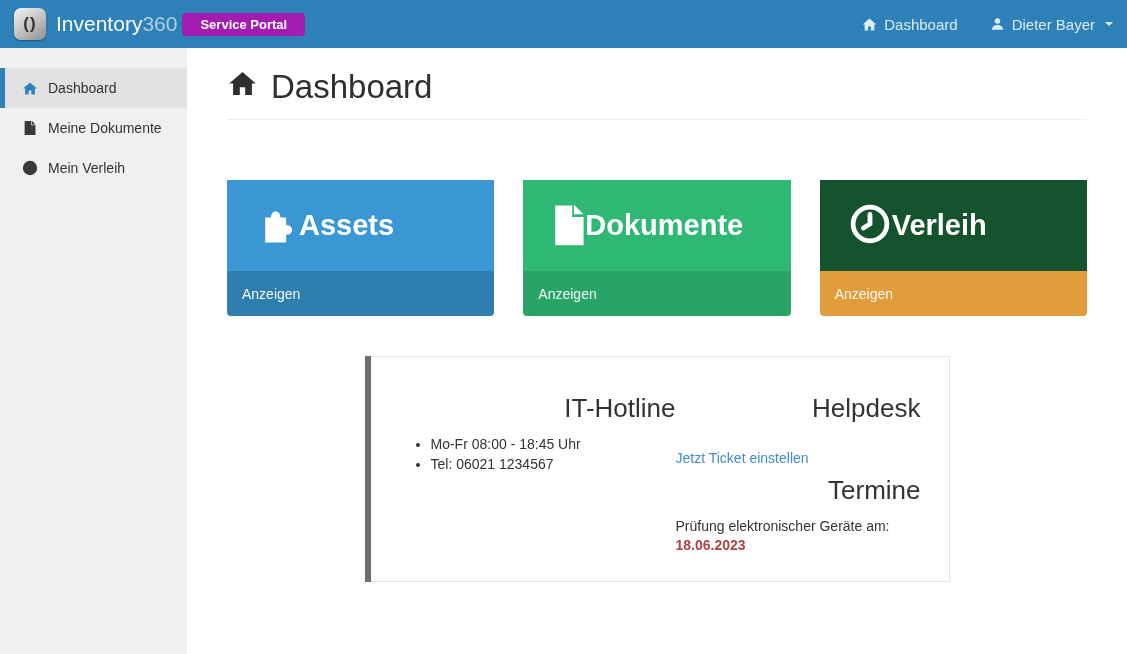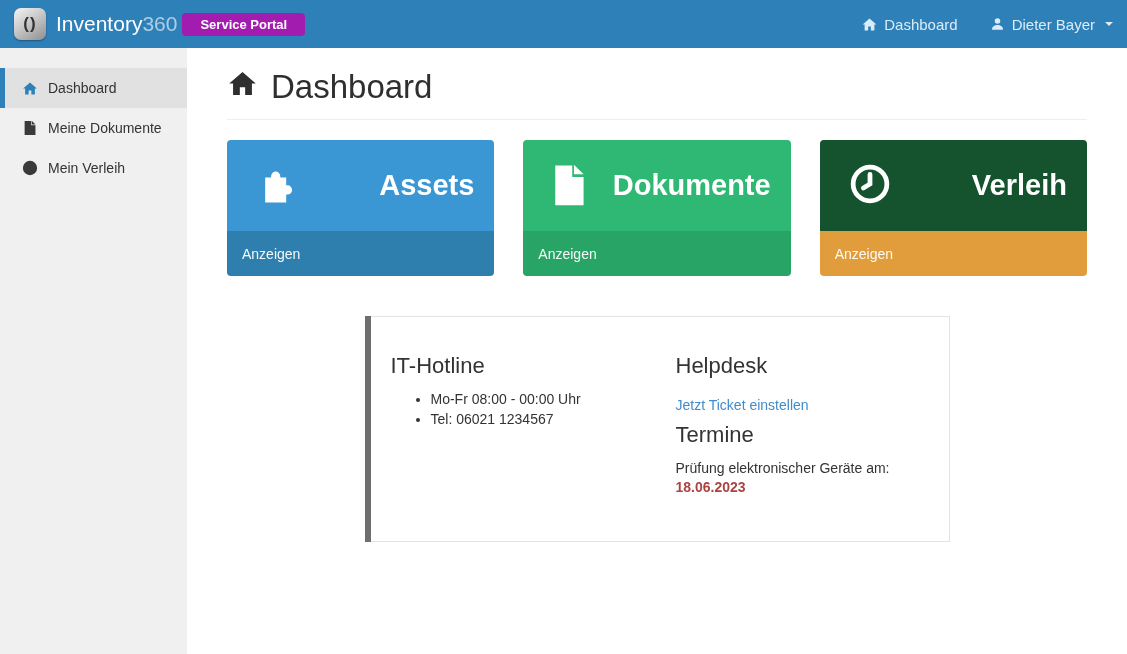--- a/index.html
+++ b/index.html
@@ -102,22 +102,23 @@
   .tiles { display: flex; gap: 29px; margin-top: 20px; }
   .tile {
     flex: 1;
     border-radius: 4px;
     overflow: hidden;
     color: #fff;
     cursor: pointer;
   }
   .tile-body {
     height: 91px;
-    display: flex; align-items: center; justify-content: space-between;
+    display: flex; align-items: center; 
     padding: 0 20px 0 28px;
+    margin-top: 40px;
   }
   .tile-title { font-size: 29px; font-weight: bold; }
   .tile-footer {
     height: 45px;
     display: flex; align-items: center;
     padding: 0 15px;
     font-size: 14px;
     color: rgba(255,255,255,0.95);
   }
   .tile-blue  .tile-body { background: #3a97d4; }
@@ -140,34 +141,35 @@
   }
   .panel-bar {
     position: absolute;
     left: -1px; top: -1px; bottom: -1px;
     width: 6px;
     background: #6e6e6e;
   }
   .panel-col-left { width: 285px; }
   .panel-col-right { flex: 1; }
   .panel-h {
-    font-size: 22px; font-weight: 400;
+    font-size: 26px; font-weight: 400;
     color: #333;
     margin: 10px 0 10px 0;
+    text-align: right;
   }
   .hotline-list {
     margin: 10px 0 0 0;
     padding-left: 40px;
     font-size: 14px;
     line-height: 20px;
     color: #333;
   }
   .ticket-link {
     display: inline-block;
-    margin-top: 8px;
+    margin-top: 16px;
     font-size: 14px;
     color: #428bca;
     text-decoration: none;
     cursor: pointer;
   }
   .termine-h { margin-top: 8px; }
   .termine-text { font-size: 14px; line-height: 20px; margin-top: 4px; color: #333; }
   .termine-date { font-size: 14px; font-weight: bold; color: #a94442; margin-top: 1px; }
 </style>
 </head>
@@ -283,21 +285,21 @@
     </div>
 
   </section>
 
   <section class="info-panel">
     <div class="panel-bar"></div>
 
     <div class="panel-col-left">
       <h2 class="panel-h">IT-Hotline</h2>
       <ul class="hotline-list">
-        <li>Mo-Fr 08:00 - 00:00 Uhr</li>
+        <li>Mo-Fr 08:00 - 18:45 Uhr</li>
         <li>Tel: 06021 1234567</li>
       </ul>
     </div>
 
     <div class="panel-col-right">
       <h2 class="panel-h">Helpdesk</h2>
       <a class="ticket-link">Jetzt Ticket einstellen</a>
       <h2 class="panel-h termine-h">Termine</h2>
       <div class="termine-text">Prüfung elektronischer Geräte am:</div>
       <div class="termine-date">18.06.2023</div>

